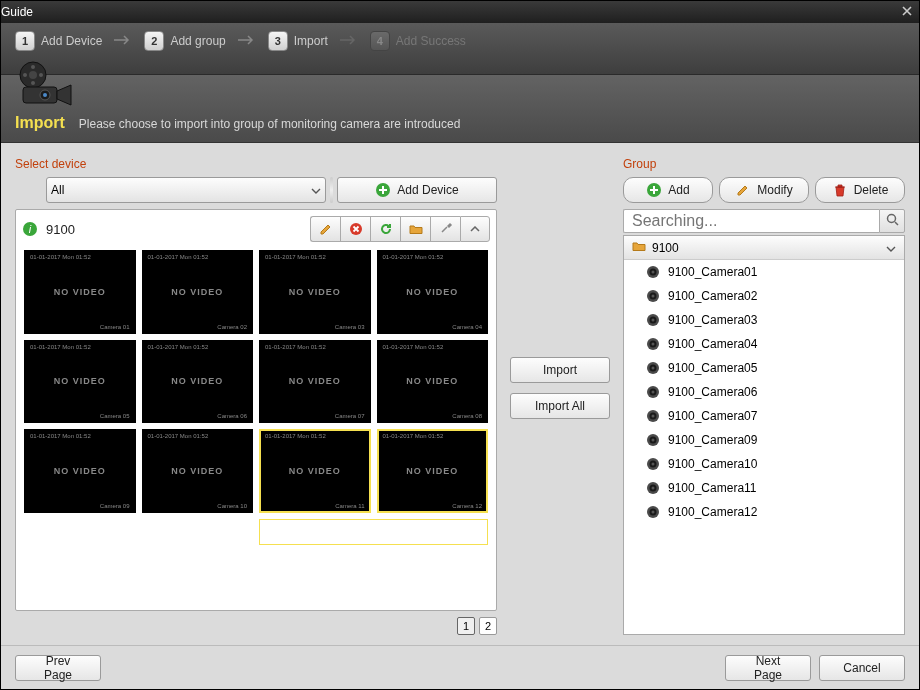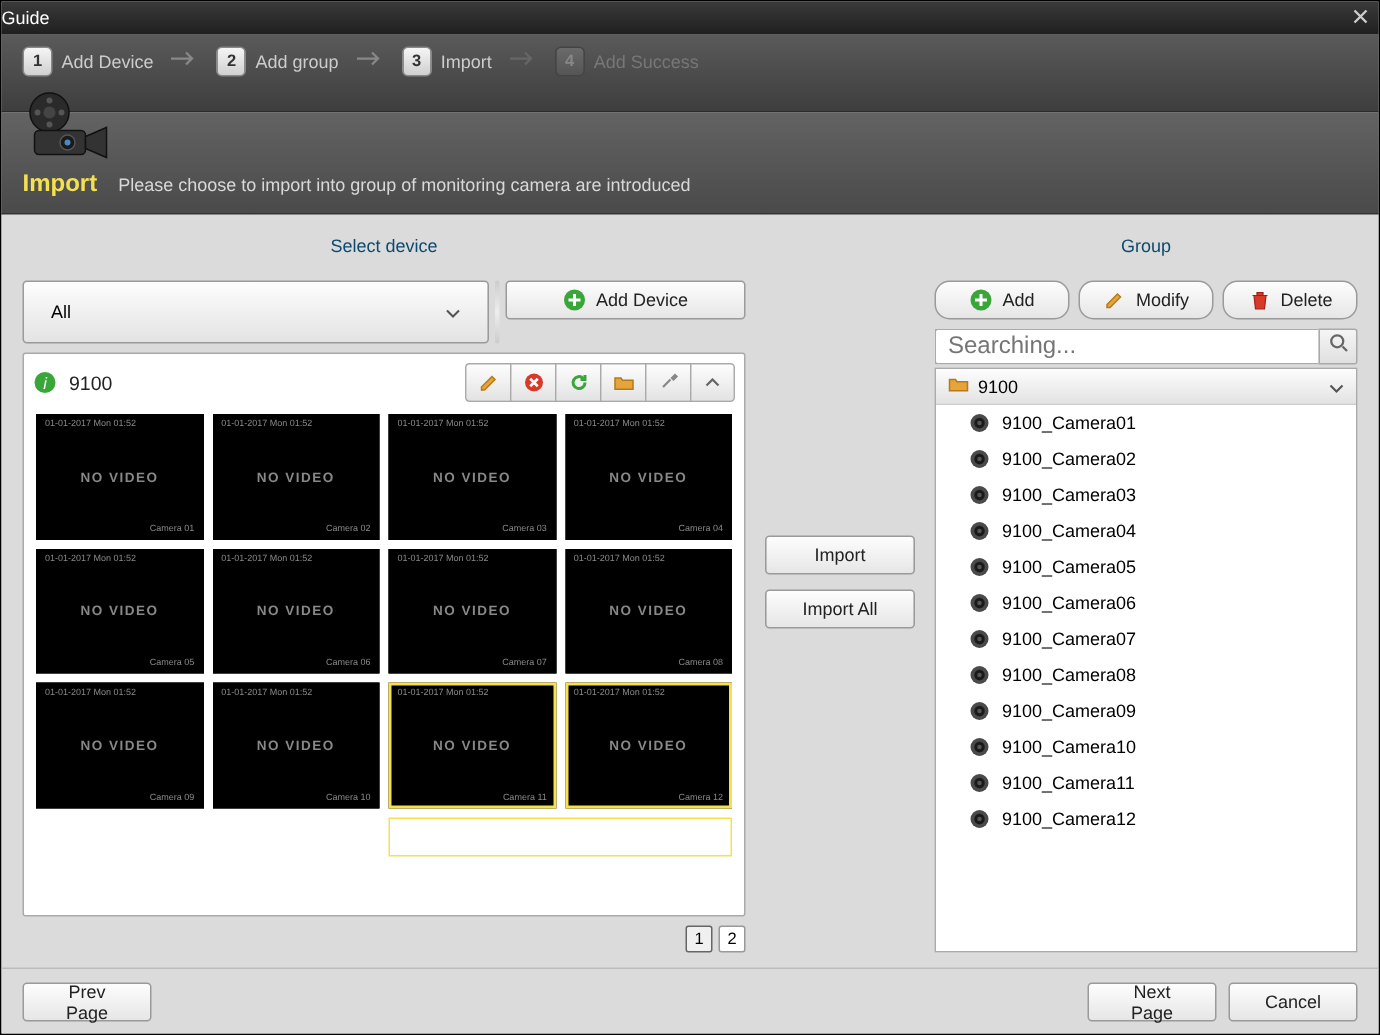--- a/index.html
+++ b/index.html
@@ -16,23 +16,23 @@
   .step-arrow { color: #888; font-size: 16px; margin: 0 2px; }
   .banner { height: 68px; background: linear-gradient(#636363, #4a4a4a); display: flex; flex-direction: column; justify-content: flex-end; padding: 0 14px 10px; position: relative; border-bottom: 1px solid #333; }
   .banner-icon { position: absolute; left: 14px; top: -14px; width: 60px; height: 46px; }
   .banner-row { display: flex; align-items: baseline; gap: 14px; }
   .banner-title { color: #f5e050; font-size: 16px; font-weight: bold; }
   .banner-sub { color: #d8d8d8; font-size: 12px; text-align: center; }
   .content { flex: 1; display: flex; padding: 14px 14px 10px 14px; gap: 8px; background: #dbdbdb; }
   .left { flex: 1.15; display: flex; flex-direction: column; }
   .middle { width: 110px; display: flex; flex-direction: column; justify-content: flex-start; gap: 10px; padding-top: 200px; align-items: center; }
   .right { width: 282px; display: flex; flex-direction: column; }
-  .section-label { font-size: 12px; color: #0c4a6e; margin-bottom: 16px; text-align: center; }
+  .section-label { font-size: 12px; color: #c2410c; margin-bottom: 6px; }
   .top-controls { display: flex; gap: 4px; margin-bottom: 6px; }
-  .select { flex: 1; height: 42px; background: linear-gradient(#fdfdfd,#e3e3e3); border: 1px solid #9a9a9a; border-radius: 3px; font-size: 12px; padding: 0 18px; display: flex; align-items: center; justify-content: space-between; }
+  .select { flex: 1; height: 26px; background: linear-gradient(#fdfdfd,#e3e3e3); border: 1px solid #9a9a9a; border-radius: 3px; font-size: 12px; padding: 0 4px; display: flex; align-items: center; justify-content: space-between; margin-left: 31px; }
   .vsep { width: 3px; background: linear-gradient(#ccc,#eee,#ccc); border-radius: 2px; }
   .btn { height: 26px; background: linear-gradient(#fdfdfd,#e6e6e6); border: 1px solid #9a9a9a; border-radius: 3px; font-size: 12px; color: #222; display: inline-flex; align-items: center; justify-content: center; gap: 6px; padding: 0 14px; cursor: pointer; }
   .icon-svg { width: 16px; height: 16px; display: inline-block; }
   .device-box { flex: 1; border: 1px solid #aaa; background: #fff; border-radius: 2px; padding: 6px; display: flex; flex-direction: column; }
   .device-header { display: flex; align-items: center; gap: 8px; margin-bottom: 6px; }
   .device-name { flex: 1; font-size: 13px; color: #222; }
   .tool-row { display: flex; gap: 0; }
   .tool-btn { width: 30px; height: 26px; background: linear-gradient(#fdfdfd,#e3e3e3); border: 1px solid #aaa; border-right: none; display: flex; align-items: center; justify-content: center; cursor: pointer; }
   .tool-btn:first-child { border-top-left-radius: 3px; border-bottom-left-radius: 3px; }
   .tool-btn:last-child { border-right: 1px solid #aaa; border-top-right-radius: 3px; border-bottom-right-radius: 3px; }
@@ -378,28 +378,20 @@
                   <circle cx="7" cy="7" r="1.5" fill="#555"></circle>
                 </svg></span>
               <span>9100_Camera07</span>
             </div>
             <div class="tree-item">
               <span class="cam-icon"><svg viewBox="0 0 14 14" width="14" height="14">
                   <circle cx="7" cy="7" r="6" fill="#4a4a4a"></circle>
                   <circle cx="7" cy="7" r="3.5" fill="#1a1a1a"></circle>
                   <circle cx="7" cy="7" r="1.5" fill="#555"></circle>
                 </svg></span>
-              <span>9100_Camera08</span>
-            </div>
-            <div class="tree-item">
-              <span class="cam-icon"><svg viewBox="0 0 14 14" width="14" height="14">
-                  <circle cx="7" cy="7" r="6" fill="#4a4a4a"></circle>
-                  <circle cx="7" cy="7" r="3.5" fill="#1a1a1a"></circle>
-                  <circle cx="7" cy="7" r="1.5" fill="#555"></circle>
-                </svg></span>
               <span>9100_Camera09</span>
             </div>
             <div class="tree-item">
               <span class="cam-icon"><svg viewBox="0 0 14 14" width="14" height="14">
                   <circle cx="7" cy="7" r="6" fill="#4a4a4a"></circle>
                   <circle cx="7" cy="7" r="3.5" fill="#1a1a1a"></circle>
                   <circle cx="7" cy="7" r="1.5" fill="#555"></circle>
                 </svg></span>
               <span>9100_Camera10</span>
             </div>

